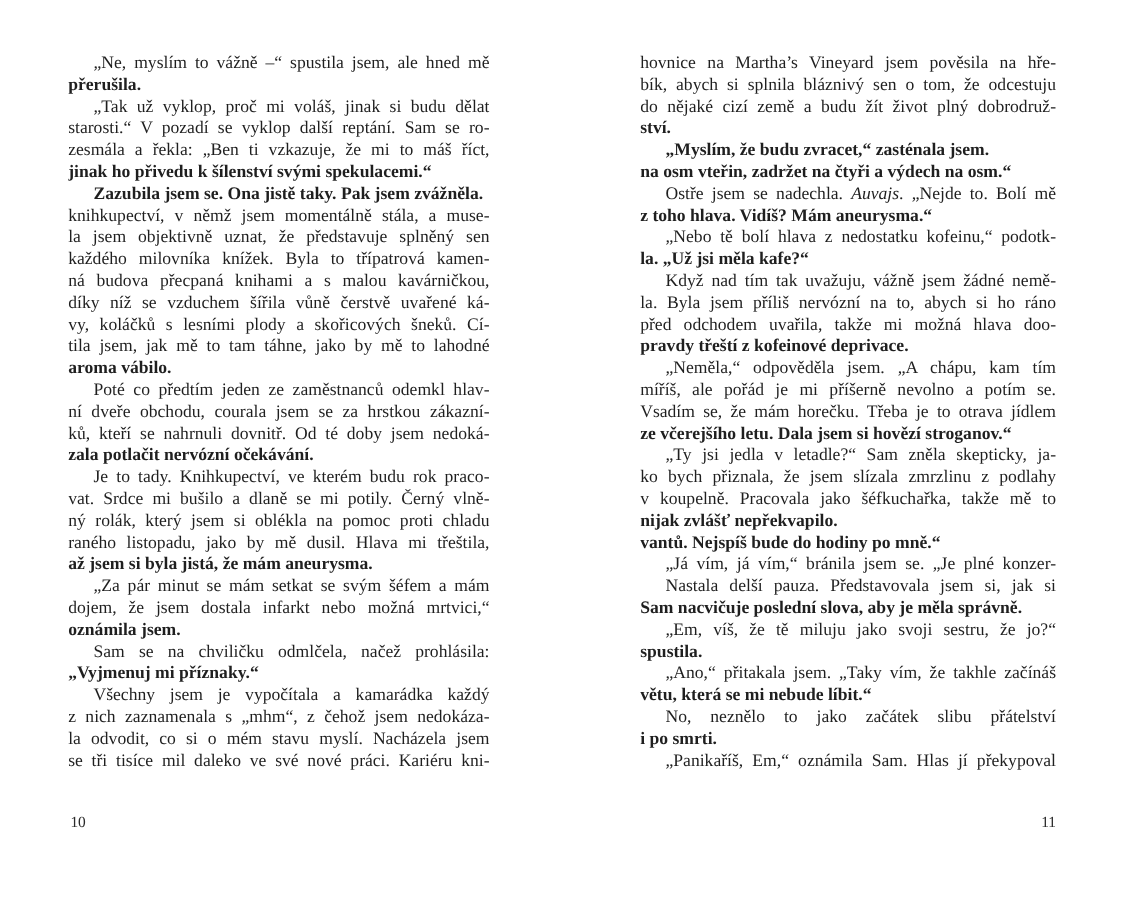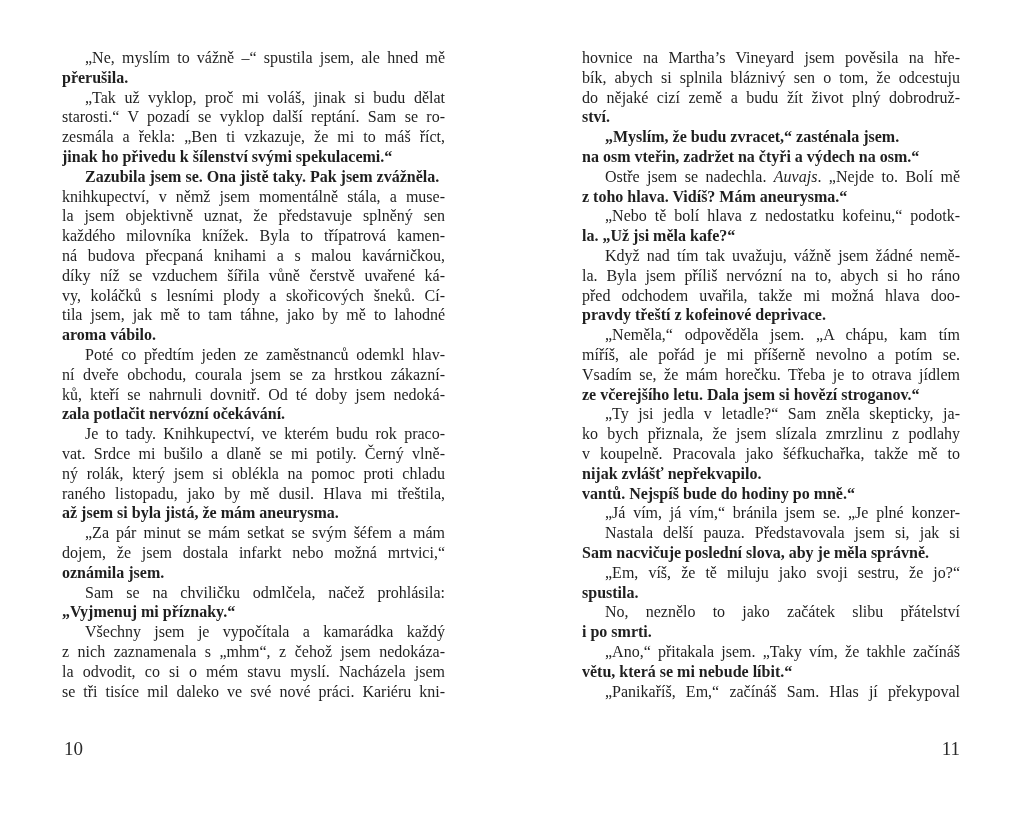--- a/index.html
+++ b/index.html
@@ -36,21 +36,21 @@
     text-align-last: justify;
     overflow: hidden;
   }
   .line.para-end { text-align-last: left; font-weight: bold; }
   .line.first    { text-indent: 23px; }
   .line em { font-style: italic; }
 
   .page-number {
     position: absolute;
     top: 691px;
-    font-size: 19px;
+    font-size: 14px;
     line-height: 19px;
     color: #2a2a2a;
   }
   .pn-left  { left: 2px; }
   .pn-right { right: 0; }
 </style>
 </head>
 <body>
 
 <div class="spread">
@@ -158,27 +158,27 @@
         </div>
         <div class="paragraph">
           <div class="line first">Nastala delší pauza. Představovala jsem si, jak si</div>
           <div class="line para-end">Sam nacvičuje poslední slova, aby je měla správně.</div>
         </div>
         <div class="paragraph">
           <div class="line first">„Em, víš, že tě miluju jako svoji sestru, že jo?“</div>
           <div class="line para-end">spustila.</div>
         </div>
         <div class="paragraph">
+          <div class="line first">„Ano,“ přitakala jsem. „Taky vím, že takhle začínáš</div>
+          <div class="line para-end">větu, která se mi nebude líbit.“</div>
+        </div>
+        <div class="paragraph">
           <div class="line first">No, neznělo to jako začátek slibu přátelství</div>
           <div class="line para-end">i po smrti.</div>
         </div>
         <div class="paragraph">
-          <div class="line first">„Ano,“ přitakala jsem. „Taky vím, že takhle začínáš</div>
-          <div class="line para-end">větu, která se mi nebude líbit.“</div>
-        </div>
-        <div class="paragraph">
-          <div class="line first">„Panikaříš, Em,“ začínáš Sam. Hlas jí překypoval</div>
+          <div class="line first">„Panikaříš, Em,“ oznámila Sam. Hlas jí překypoval</div>
         </div>
       </div>
     <div class="page-number pn-right">11</div>
   </section>
 
 </div>
 
 </body></html>

